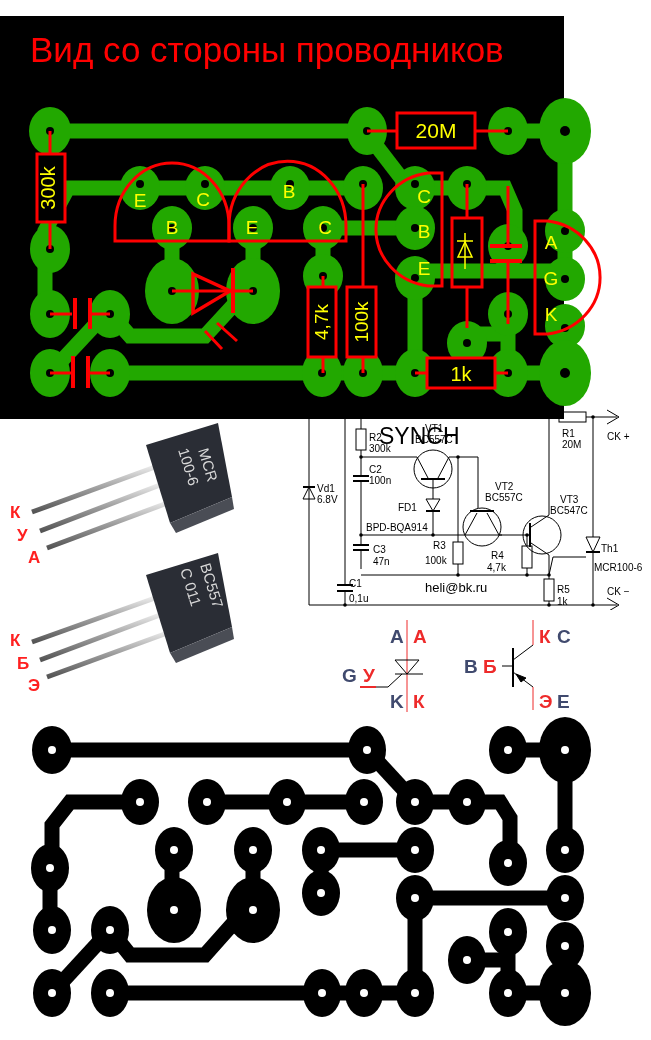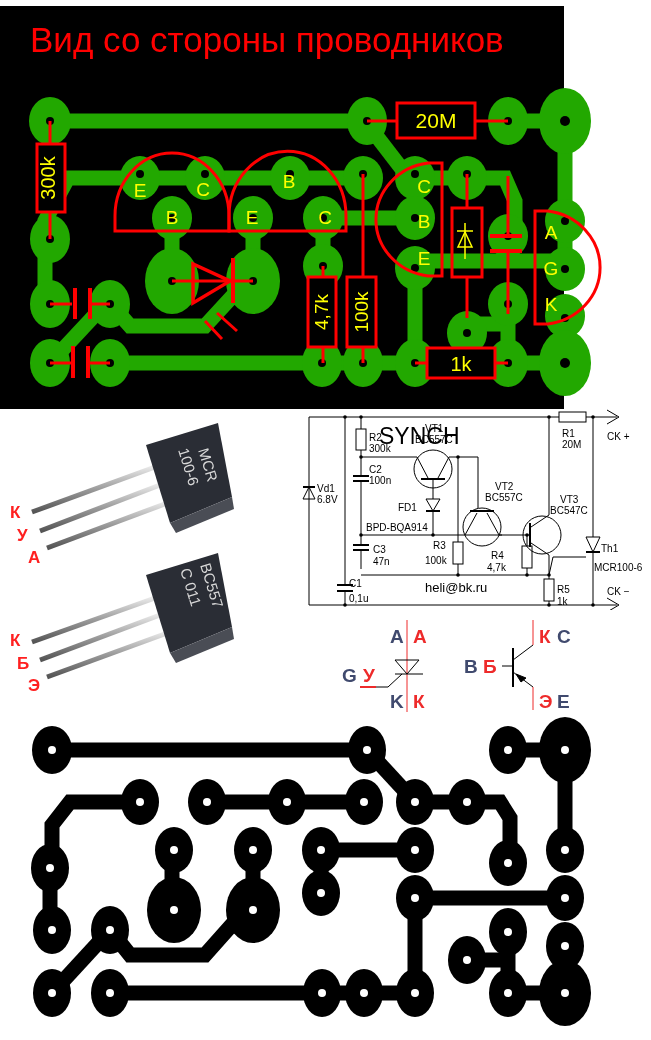--- a/index.html
+++ b/index.html
@@ -1,18 +1,18 @@
 <!DOCTYPE html>
 <html><head>
 <meta charset="utf-8">
 <style>
   html, body { margin: 0; padding: 0; background: #ffffff; }
   body { width: 651px; height: 1040px; position: relative; overflow: hidden; font-family: "Liberation Sans", sans-serif; }
   .panel { position: absolute; left: 0; }
-  #pcb-top { top: 6px; width: 564px; height: 403px; background: #000000; }
+  #pcb-top { top: 16px; width: 564px; height: 403px; background: #000000; }
   #title { position: absolute; left: 30px; top: 14px; color: #ff0000; font-size: 35px; font-family: "Liberation Sans", sans-serif; letter-spacing: 0px; white-space: nowrap; }
   svg text { font-family: "Liberation Sans", sans-serif; }
   #photos { top: 405px; width: 300px; height: 300px; }
   #schematic { left: 297px; top: 407px; width: 354px; height: 203px; }
   #symbols { left: 320px; top: 612px; width: 331px; height: 100px; }
   #pcb-bottom { top: 710px; width: 651px; height: 330px; }
 </style>
 </head>
 <body>
 

